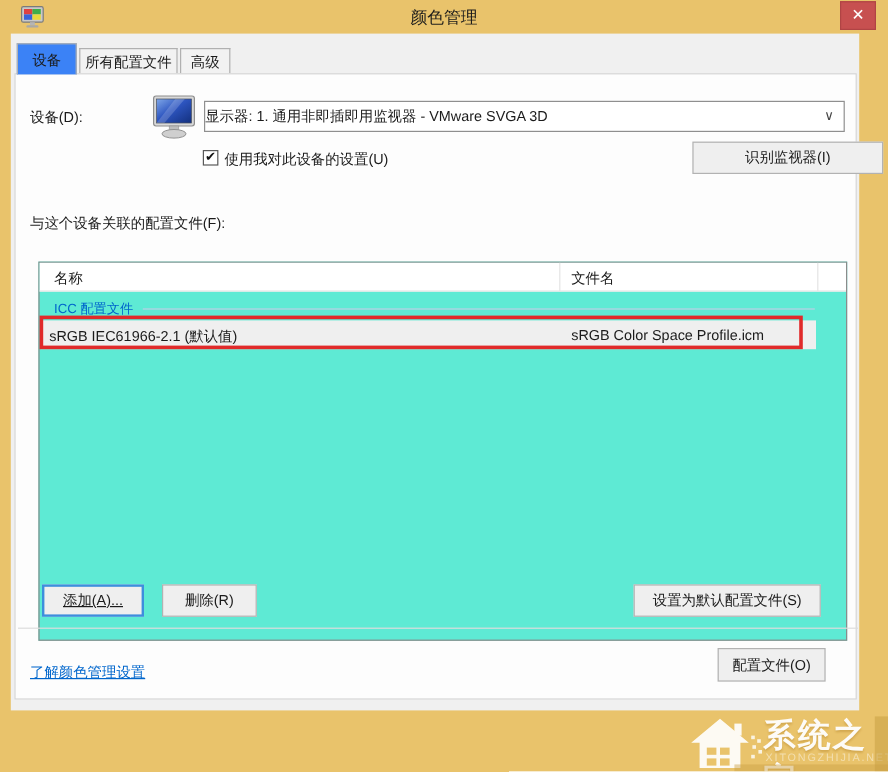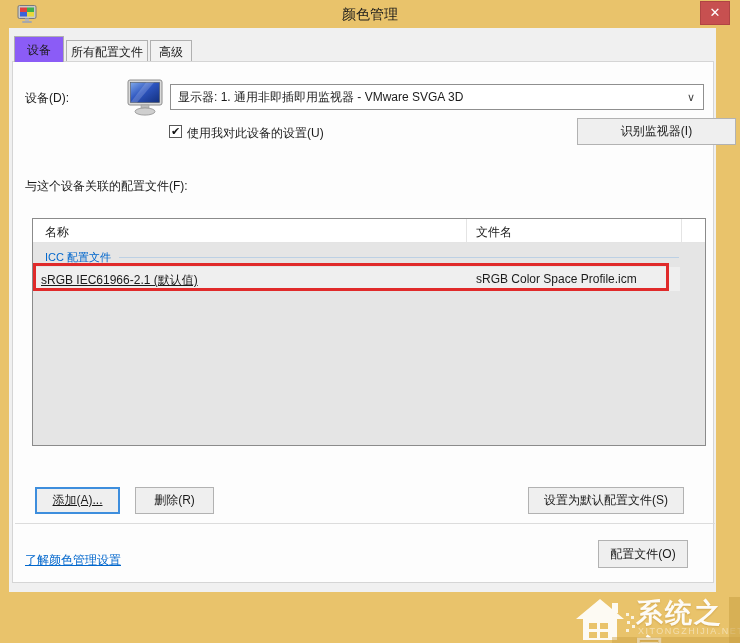--- a/index.html
+++ b/index.html
@@ -16,58 +16,58 @@
                background:#c75050; border:1px solid #b04444; color:#fff;
                font-size:13px; text-align:center; line-height:22px; cursor:pointer; }
 
   
   .dialog { position:absolute; left:9px; top:28px; width:707px; height:564px;
             background:#f0f0f0; }
   .tabpage { position:absolute; left:12px; top:61px; width:702px; height:522px;
              background:#fdfdfd; border:1px solid #d5d5d5; }
   .tab { position:absolute; font-size:12px; color:#1b1b1b; text-align:center;
          border:1px solid #b0b0b0; border-bottom:none; cursor:pointer; }
-  .tab.active { left:14px; top:36px; width:50px; height:26px; background:#8b5cf6;
+  .tab.active { left:14px; top:36px; width:50px; height:26px; background:#3b82f6;
                 z-index:3; line-height:26px; }
   .tab.t2 { left:66px; top:40px; width:82px; height:22px; background:#f2f2f2;
             line-height:22px; }
   .tab.t3 { left:150px; top:40px; width:42px; height:22px; background:#f2f2f2;
             line-height:22px; }
 
   
   .lbl { position:absolute; font-size:12px; color:#1b1b1b; }
   .monitor-icon { position:absolute; left:126px; top:79px; }
   .combo { position:absolute; left:170px; top:84px; width:534px; height:26px;
            background:#fff; border:1px solid #8f8f8f; font-size:12px; color:#1b1b1b;
-           line-height:24px; padding-left:7px; cursor:pointer; }
+           line-height:24px; cursor:pointer; }
   .combo .chev { position:absolute; right:8px; top:0; line-height:24px; color:#444;
                  font-size:11px; }
   .checkbox { position:absolute; left:169px; top:125px; width:13px; height:13px;
               background:#fff; border:1px solid #595959; font-size:11px;
               line-height:11px; text-align:center; color:#111; cursor:pointer; }
   .btn { position:absolute; background:#efefef; border:1px solid #b2b2b2;
          font-size:12px; color:#1b1b1b; text-align:center; cursor:pointer; }
   .btn-identify { left:545px; top:118px; width:159px; height:27px; line-height:25px;margin-left:32px; }
 
   
-  .listbox { position:absolute; left:32px; top:218px; width:674px; height:228px;
-             background:#e5e5e5; border:1px solid #8b8b8b; }
+  .listbox { position:absolute; left:32px; top:218px; width:674px; height:316px;
+             background:#5eead4; border:1px solid #8b8b8b; }
   .lv-header { position:absolute; left:0; top:0; width:672px; height:24px;
                border-bottom:1px solid #e4e4e4; background:#fff; }
   .lv-col-name  { position:absolute; left:12px; top:5px; font-size:12px; color:#1b1b1b; }
   .lv-col-file  { position:absolute; left:443px; top:5px; font-size:12px; color:#1b1b1b; }
   .lv-sep1 { position:absolute; left:433px; top:0; width:1px; height:24px; background:#e4e4e4; }
   .lv-sep2 { position:absolute; left:648px; top:0; width:1px; height:24px; background:#e4e4e4; }
   .lv-group { position:absolute; left:12px; top:28px; width:648px; height:20px;
               display:flex; align-items:center; }
   .lv-group-label { font-size:11px; color:#0066cc; white-space:nowrap; }
   .lv-group-line { flex:1; height:1px; background:#bcd0e4; margin-left:8px; margin-right:14px; }
   .lv-row { position:absolute; left:1px; top:48px; width:646px; height:24px;
             background:#efefef; cursor:pointer; }
-  .lv-cell-name { position:absolute; left:7px; top:5px; font-size:12px; color:#1b1b1b;text-decoration:underline; }
+  .lv-cell-name { position:absolute; left:7px; top:5px; font-size:12px; color:#1b1b1b; }
   .lv-cell-file { position:absolute; left:442px; top:5px; font-size:12px; color:#1b1b1b; }
   .red-box { position:absolute; left:33px; top:263px; width:636px; height:28px;
              border:3px solid #e02a2a; z-index:6; pointer-events:none; }
 
   
   .btn-add { left:35px; top:487px; width:85px; height:27px; line-height:23px;
              border:2px solid #3e8edd;text-decoration:underline; }
   .btn-remove { left:135px; top:487px; width:79px; height:27px; line-height:25px; }
   .btn-setdefault { left:528px; top:487px; width:156px; height:27px; line-height:25px; }
   .hsep { position:absolute; left:15px; top:523px; width:700px; height:1px; background:#dcdcdc; }

